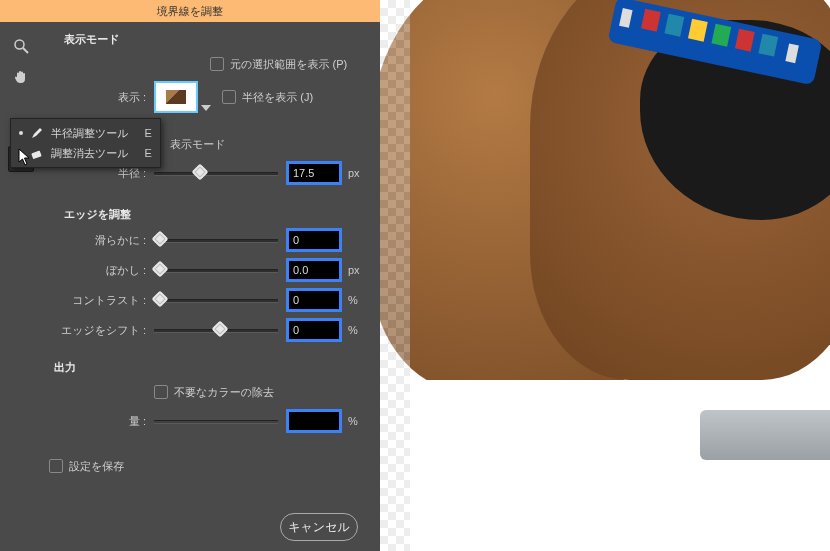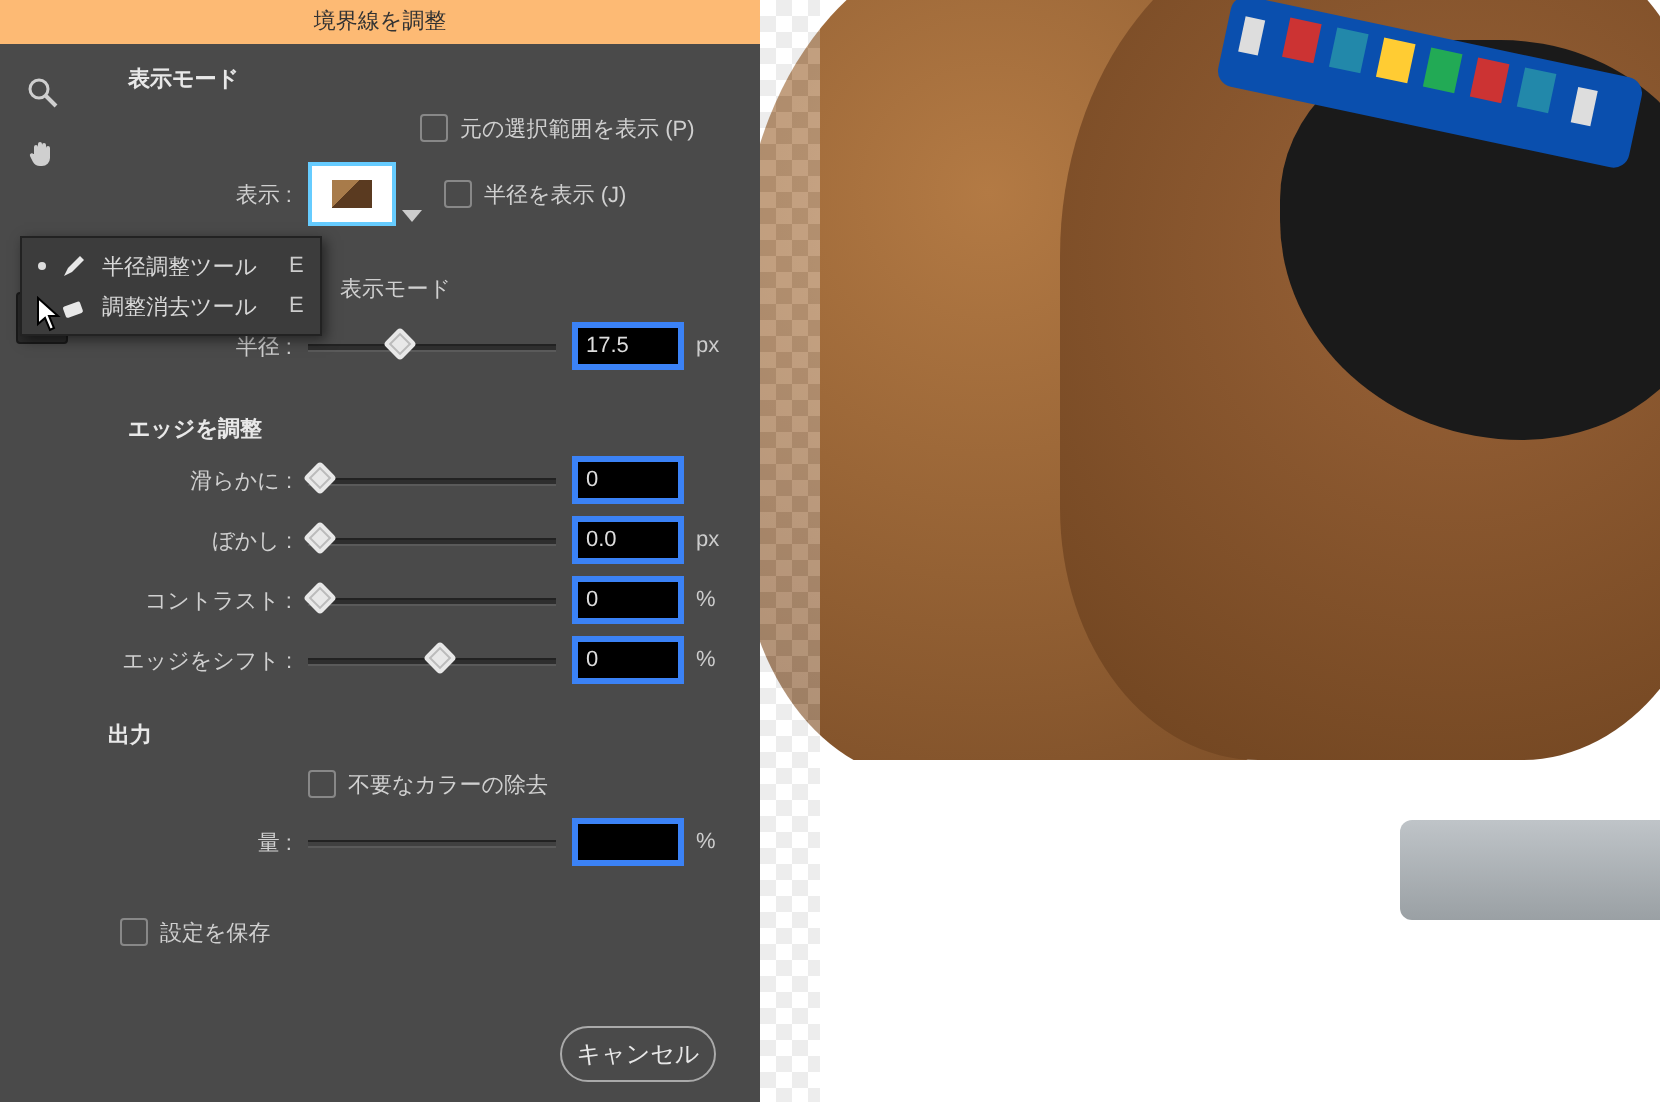--- a/index.html
+++ b/index.html
@@ -209,21 +209,21 @@
     </div>
     <div class="row disabled">
       <span class="lbl">量 :</span>
       <div class="slider">
             <div class="track" style="background:#404040"></div>
           </div>
       <div class="valbox" style="color:#666"></div>
       <span class="unit">%</span>
     </div>
 
-    <div class="row" style="margin-top:22px;margin-left:20px">
+    <div class="row" style="margin-top:22px;margin-left:9px">
       <span class="cb"></span>
       <span class="cblbl">設定を保存</span>
     </div>
   </div>
 
   <div class="footer">
     <div class="btn">キャンセル</div>
   </div>
 </div>
 

